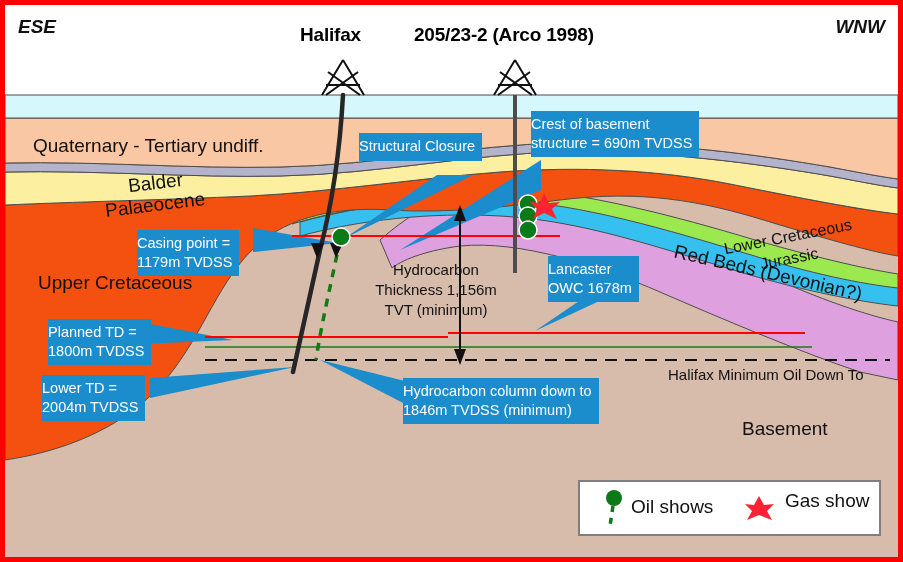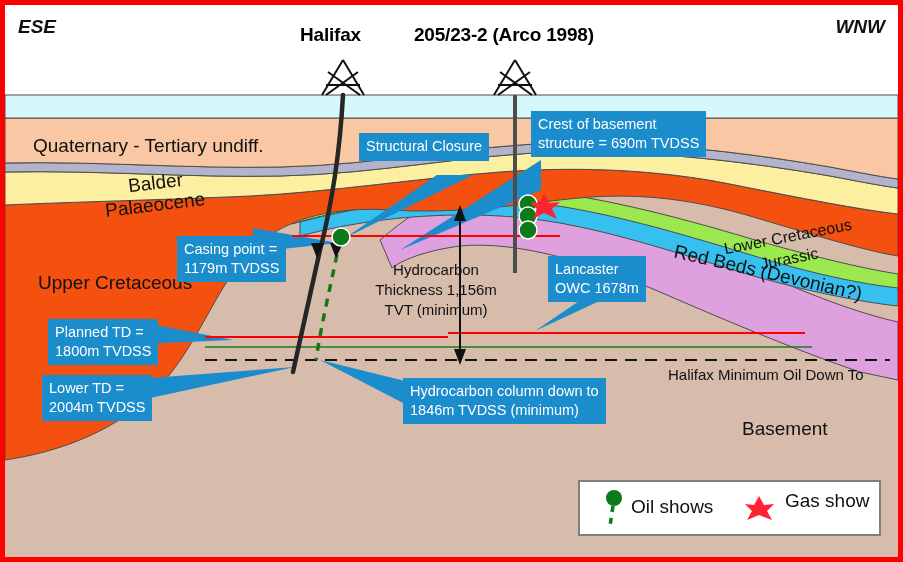--- a/index.html
+++ b/index.html
@@ -6,21 +6,21 @@
   body{font-family:"Liberation Sans",sans-serif;}
   #stage{position:relative;width:903px;height:562px;overflow:hidden;background:#0369a1;}
   #frame{position:absolute;inset:0;border:5px solid #ff0000;box-sizing:border-box;}
   svg#section{position:absolute;left:0;top:0;width:903px;height:562px;}
   .lbl{position:absolute;white-space:pre;pointer-events:none;}
   .compass{font-style:italic;font-weight:600;font-size:19px;color:#111;}
   .welltitle{font-weight:bold;font-size:19px;color:#000;letter-spacing:-0.2px;}
   .strat{font-size:19px;color:#111;}
   .stratsm{font-size:16px;color:#111;}
   .callout{position:absolute;background:#1b8ccc;color:#fff;font-size:14.5px;
-           line-height:1.28;padding:4px 7px 5px 7px;box-sizing:border-box;}
+           line-height:1.28;padding:4px 7px 5px 0;box-sizing:border-box;}
   .callout div{white-space:nowrap;}
   .plain{position:absolute;font-size:15px;color:#111;line-height:1.33;text-align:center;}
   #legend{position:absolute;left:578px;top:480px;width:303px;height:56px;
           background:#ffffff;border:2px solid #7f7f7f;box-sizing:border-box;padding-left:39px;}
   #legend .lgtxt{position:absolute;font-size:19px;color:#111;}
 </style>
 </head>
 <body>
 
 <div id="stage">
@@ -140,21 +140,21 @@
 
   <div class="callout" style="left:359px;top:133px;">
     <div>Structural Closure</div>
   </div>
 
   <div class="callout" style="left:531px;top:111px;">
     <div>Crest of basement</div>
     <div>structure = 690m TVDSS</div>
   </div>
 
-  <div class="callout" style="left:137px;top:236px;margin-left:40px;">
+  <div class="callout" style="left:137px;top:230px;">
     <div>Casing point =</div>
     <div>1179m TVDSS</div>
   </div>
 
   <div class="callout" style="left:548px;top:256px;">
     <div>Lancaster</div>
     <div>OWC 1678m</div>
   </div>
 
   <div class="callout" style="left:48px;top:319px;">

